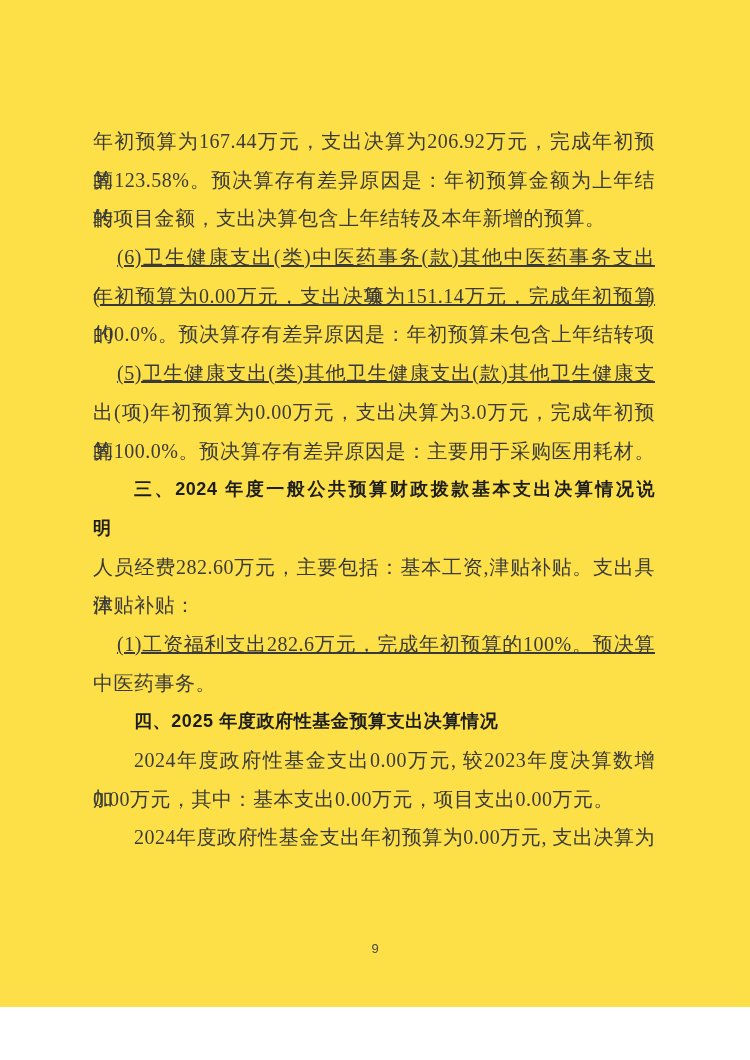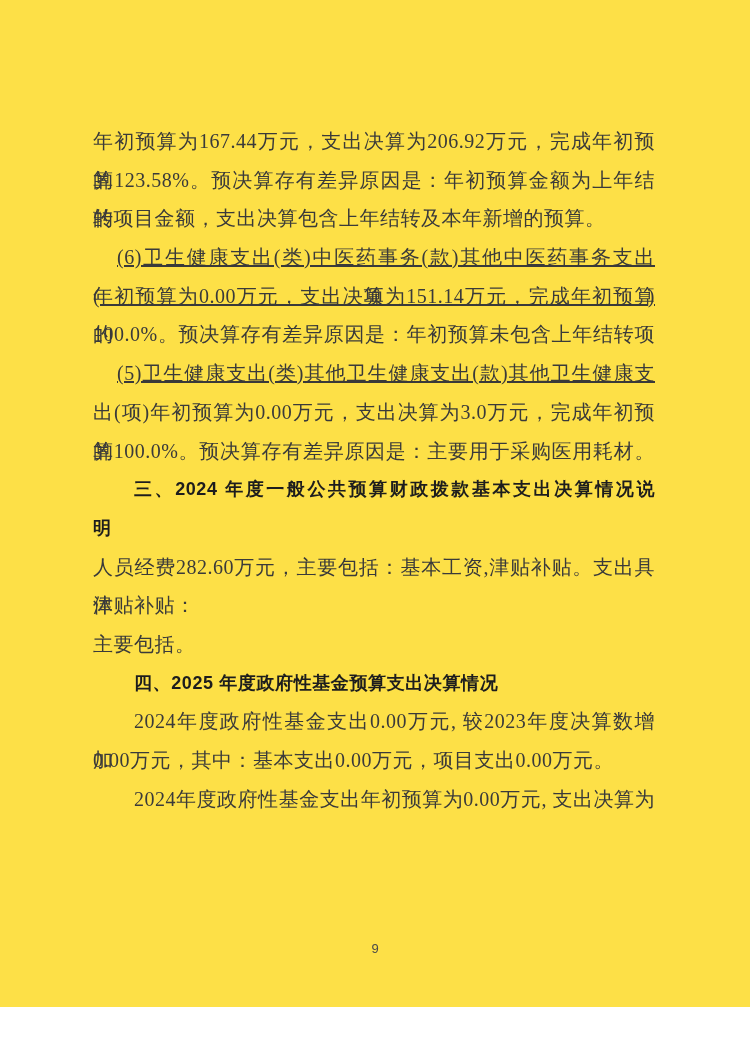--- a/index.html
+++ b/index.html
@@ -69,20 +69,21 @@
     <div class="ln ind-p fill">(6)卫生健康支出(类)中医药事务(款)其他中医药事务支出(项)</div>
     <div class="ln fill">年初预算为0.00万元，支出决算为151.14万元，完成年初预算的</div>
     <div class="ln fill">100.0%。预决算存有差异原因是：年初预算未包含上年结转项</div>
     <div class="ln ind-p fill">(5)卫生健康支出(类)其他卫生健康支出(款)其他卫生健康支</div>
     <div class="ln fill">出(项)年初预算为0.00万元，支出决算为3.0万元，完成年初预算</div>
     <div class="ln fill">的100.0%。预决算存有差异原因是：主要用于采购医用耗材。</div>
     <div class="ln hd ind fill">三、2024 年度一般公共预算财政拨款基本支出决算情况说</div>
     <div class="ln hd">明</div>
     <div class="ln fill">人员经费282.60万元，主要包括：基本工资,津贴补贴。支出具体</div>
     <div class="ln">津贴补贴：</div>
-    <div class="ln">主要包括。</div>
+    <div class="ln ind-p fill">(1)工资福利支出282.6万元，完成年初预算的100%。预决算</div>
+    <div class="ln">中医药事务。</div>
     <div class="ln hd ind">四、2025 年度政府性基金预算支出决算情况</div>
     <div class="ln ind fill">2024年度政府性基金支出0.00万元, 较2023年度决算数增加</div>
     <div class="ln">0.00万元，其中：基本支出0.00万元，项目支出0.00万元。</div>
     <div class="ln ind fill">2024年度政府性基金支出年初预算为0.00万元, 支出决算为</div>
   </div>
   <div class="page-number">9</div>
 </div>
 
 </body></html>

